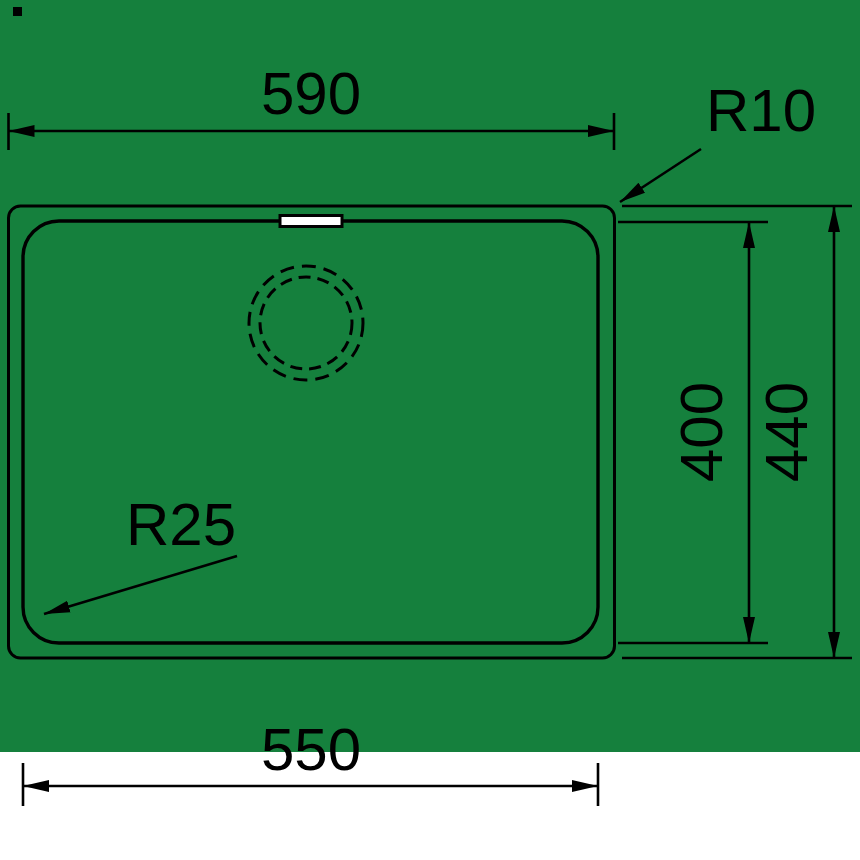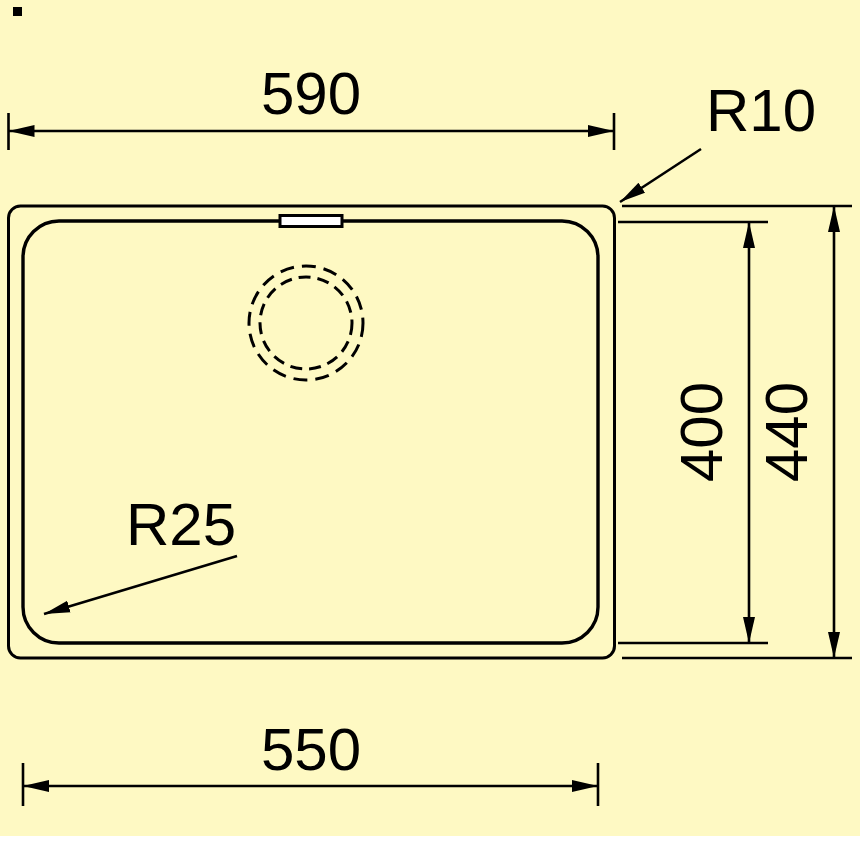--- a/index.html
+++ b/index.html
@@ -5,23 +5,23 @@
   html, body {
     margin: 0;
     padding: 0;
     background: #ffffff;
     width: 860px;
     height: 860px;
     overflow: hidden;
   }
   .stage {
     width: 860px;
-    height: 836px;
+    height: 752px;
     position: relative;
-    background: #fef9c3;
+    background: #15803d;
   }
   svg { display: block; }
   .dim-text {
     font-family: "Liberation Sans", "DejaVu Sans", sans-serif;
     font-size: 60px;
     fill: #000000;
   }
 </style>
 </head>
 <body>

